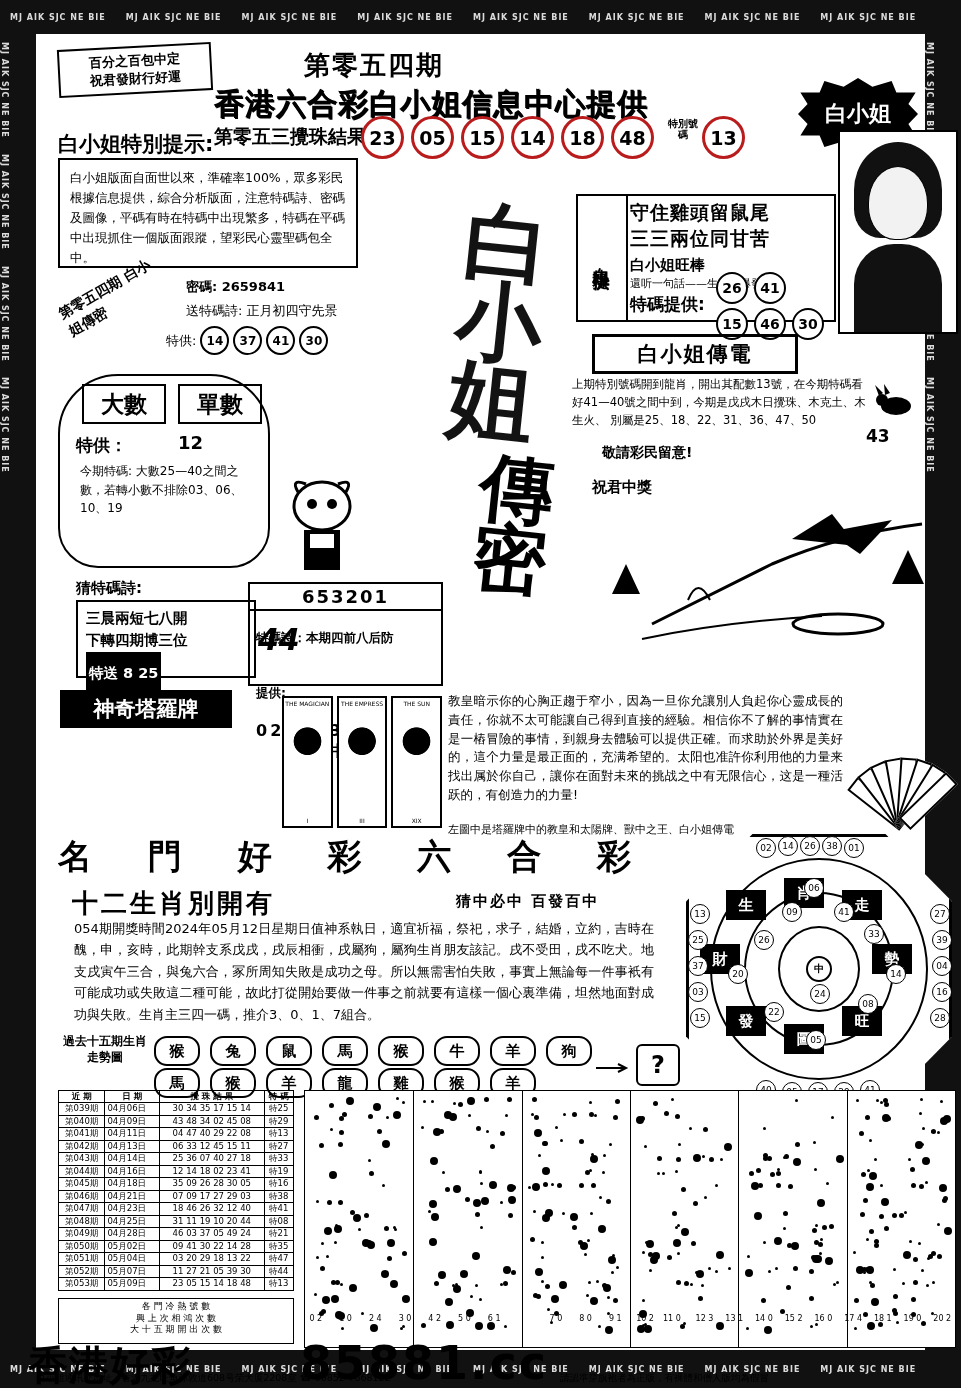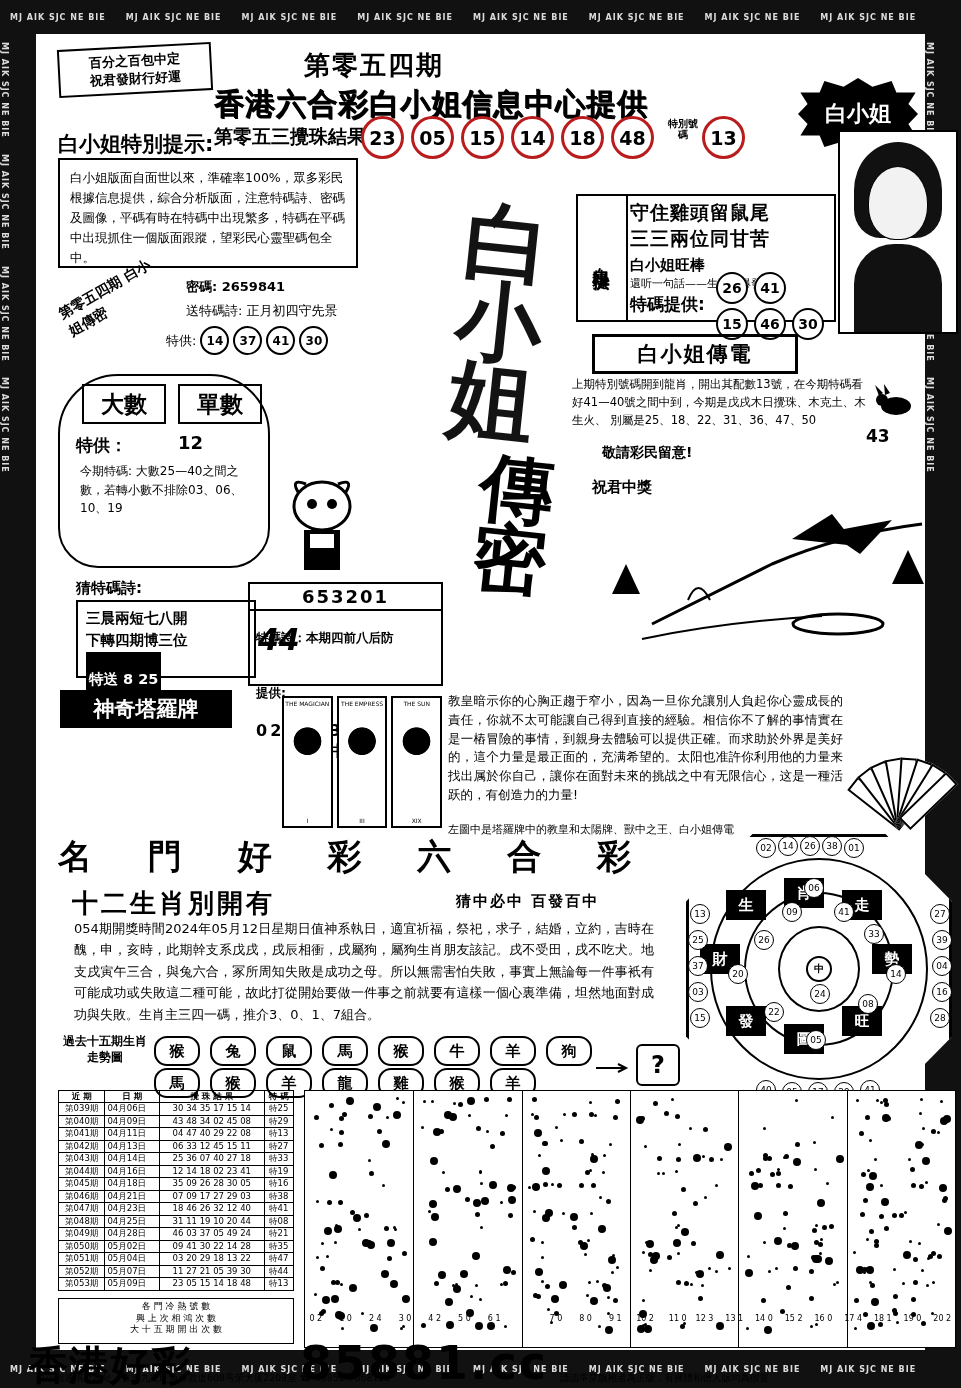--- a/index.html
+++ b/index.html
@@ -60,21 +60,21 @@
   .ds-a{position:absolute;left:46px;top:350px;width:80px;height:36px;border:2px solid #000;display:flex;align-items:center;justify-content:center;font-size:23px;font-weight:bold;}
   .ds-b{position:absolute;left:142px;top:350px;width:80px;height:36px;border:2px solid #000;display:flex;align-items:center;justify-content:center;font-size:23px;font-weight:bold;}
   .tg-label{position:absolute;left:40px;top:400px;font-size:17px;font-weight:bold;}
   .tg-num{position:absolute;left:142px;top:398px;font-size:18px;font-weight:bold;}
   .cloud-txt{position:absolute;left:44px;top:428px;width:180px;font-size:12px;line-height:1.55;}
 
   
   .gp-title{position:absolute;left:40px;top:545px;font-size:15px;font-weight:bold;}
   .gp-box{position:absolute;left:40px;top:566px;width:180px;height:78px;border:2px solid #000;padding:5px 8px;box-sizing:border-box;
           font-size:14.5px;line-height:1.55;font-weight:bold;}
-  .gp-hl{display:inline-block;background:#000;color:#fff;padding:16px 3px;}
+  .gp-hl{display:inline-block;background:#000;color:#fff;padding:10px 3px;}
 
   
   .codebox{position:absolute;left:212px;top:548px;width:195px;height:104px;border:2px solid #000;box-sizing:border-box;}
   .codebox .cnum{text-align:center;font-size:18px;font-weight:bold;border-bottom:2px solid #000;padding:2px 0;letter-spacing:2px;}
   .cb-line{font-size:12.5px;padding:19px 6px;font-weight:bold;}
   .cb-prov{font-size:16px;font-weight:bold;padding:0 6px;letter-spacing:3px;}
   .cb-foot{font-size:15px;font-weight:bold;text-align:center;padding-top:2px;}
   .hand-67{position:absolute;left:222px;top:588px;font-size:30px;font-weight:bold;font-style:italic;}
 
   
@@ -997,21 +997,21 @@
         <span style="width: 28px; text-align: center;">1 0</span>
         <span style="width: 28px; text-align: center;">2 4</span>
         <span style="width: 28px; text-align: center;">3 0</span>
         <span style="width: 28px; text-align: center;">4 2</span>
         <span style="width: 28px; text-align: center;">5 0</span>
         <span style="width: 28px; text-align: center;">6 1</span>
         <span style="width: 28px; text-align: center; margin-left: 32px;">7 0</span>
         <span style="width: 28px; text-align: center;">8 0</span>
         <span style="width: 28px; text-align: center;">9 1</span>
         <span style="width: 28px; text-align: center;">10 2</span>
-        <span style="width: 28px; text-align: right;">11 0</span>
+        <span style="width: 28px; text-align: left;">11 0</span>
         <span style="width: 28px; text-align: center;">12 3</span>
         <span style="width: 28px; text-align: center;">13 1</span>
         <span style="width: 28px; text-align: center;">14 0</span>
         <span style="width: 28px; text-align: center;">15 2</span>
         <span style="width: 28px; text-align: center;">16 0</span>
         <span style="width: 28px; text-align: center;">17 4</span>
         <span style="width: 28px; text-align: center;">18 1</span>
         <span style="width: 28px; text-align: center;">19 0</span>
         <span style="width: 28px; text-align: center;">20 2</span>
       </div>

